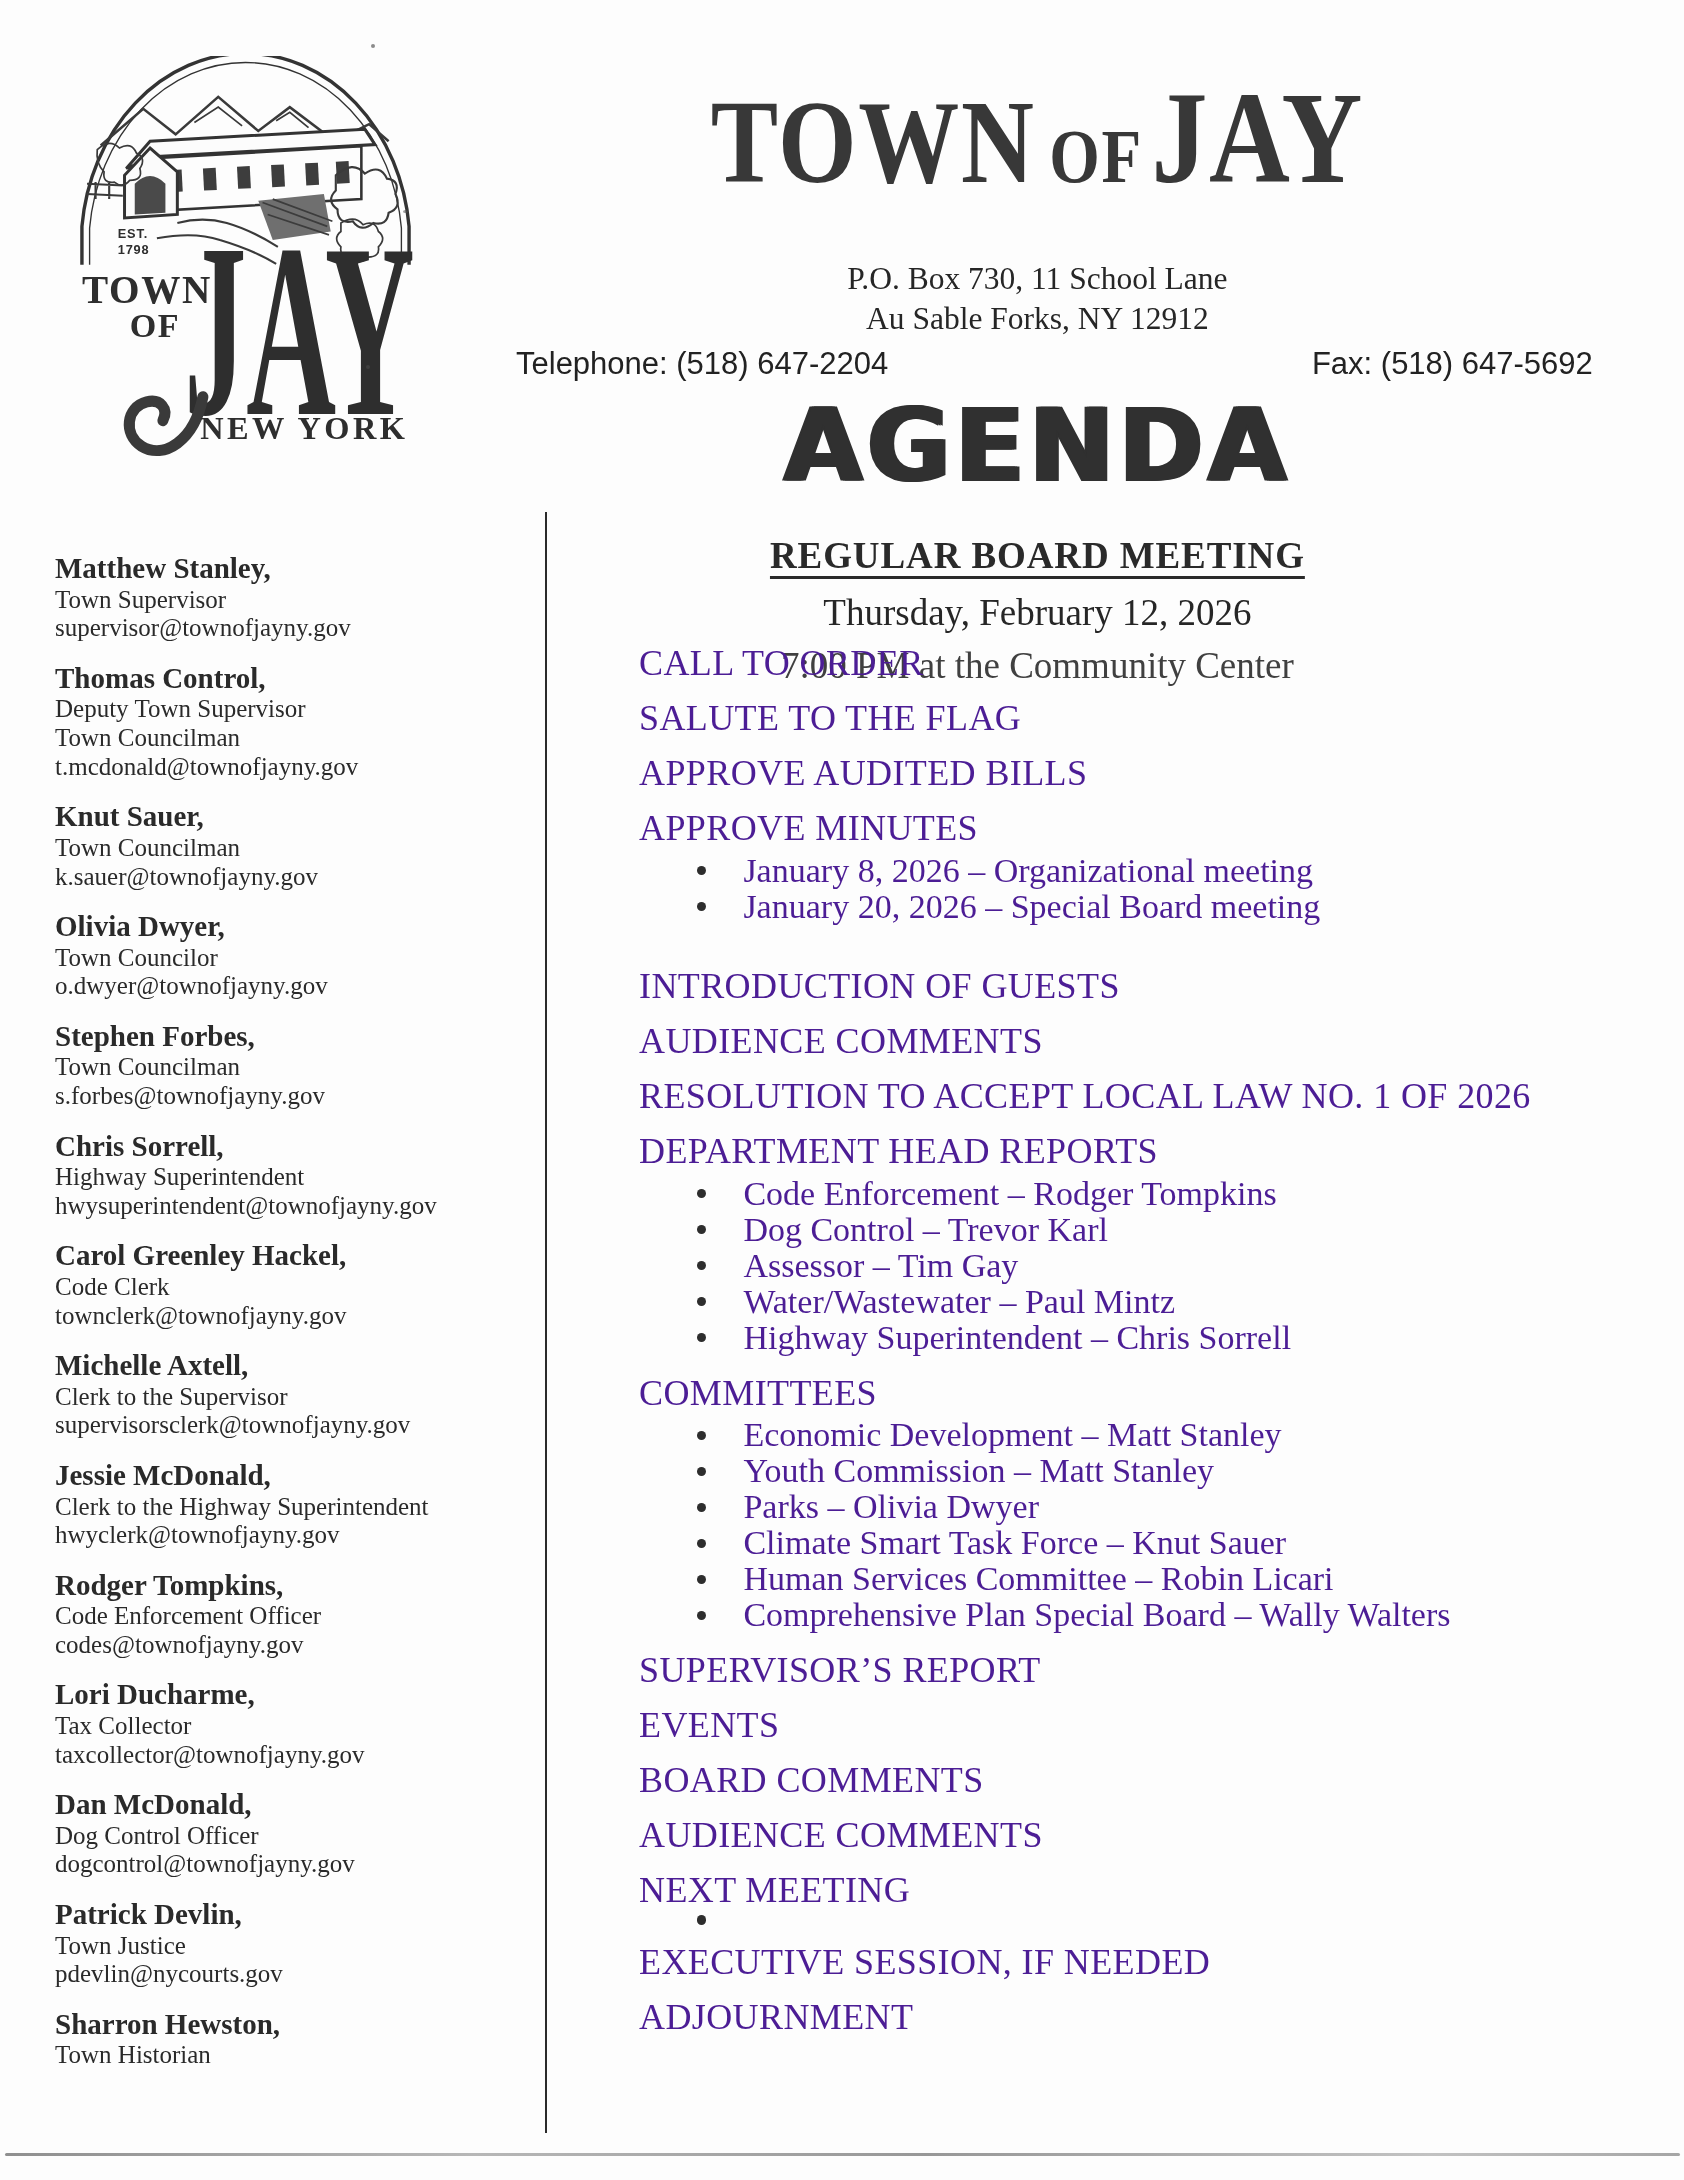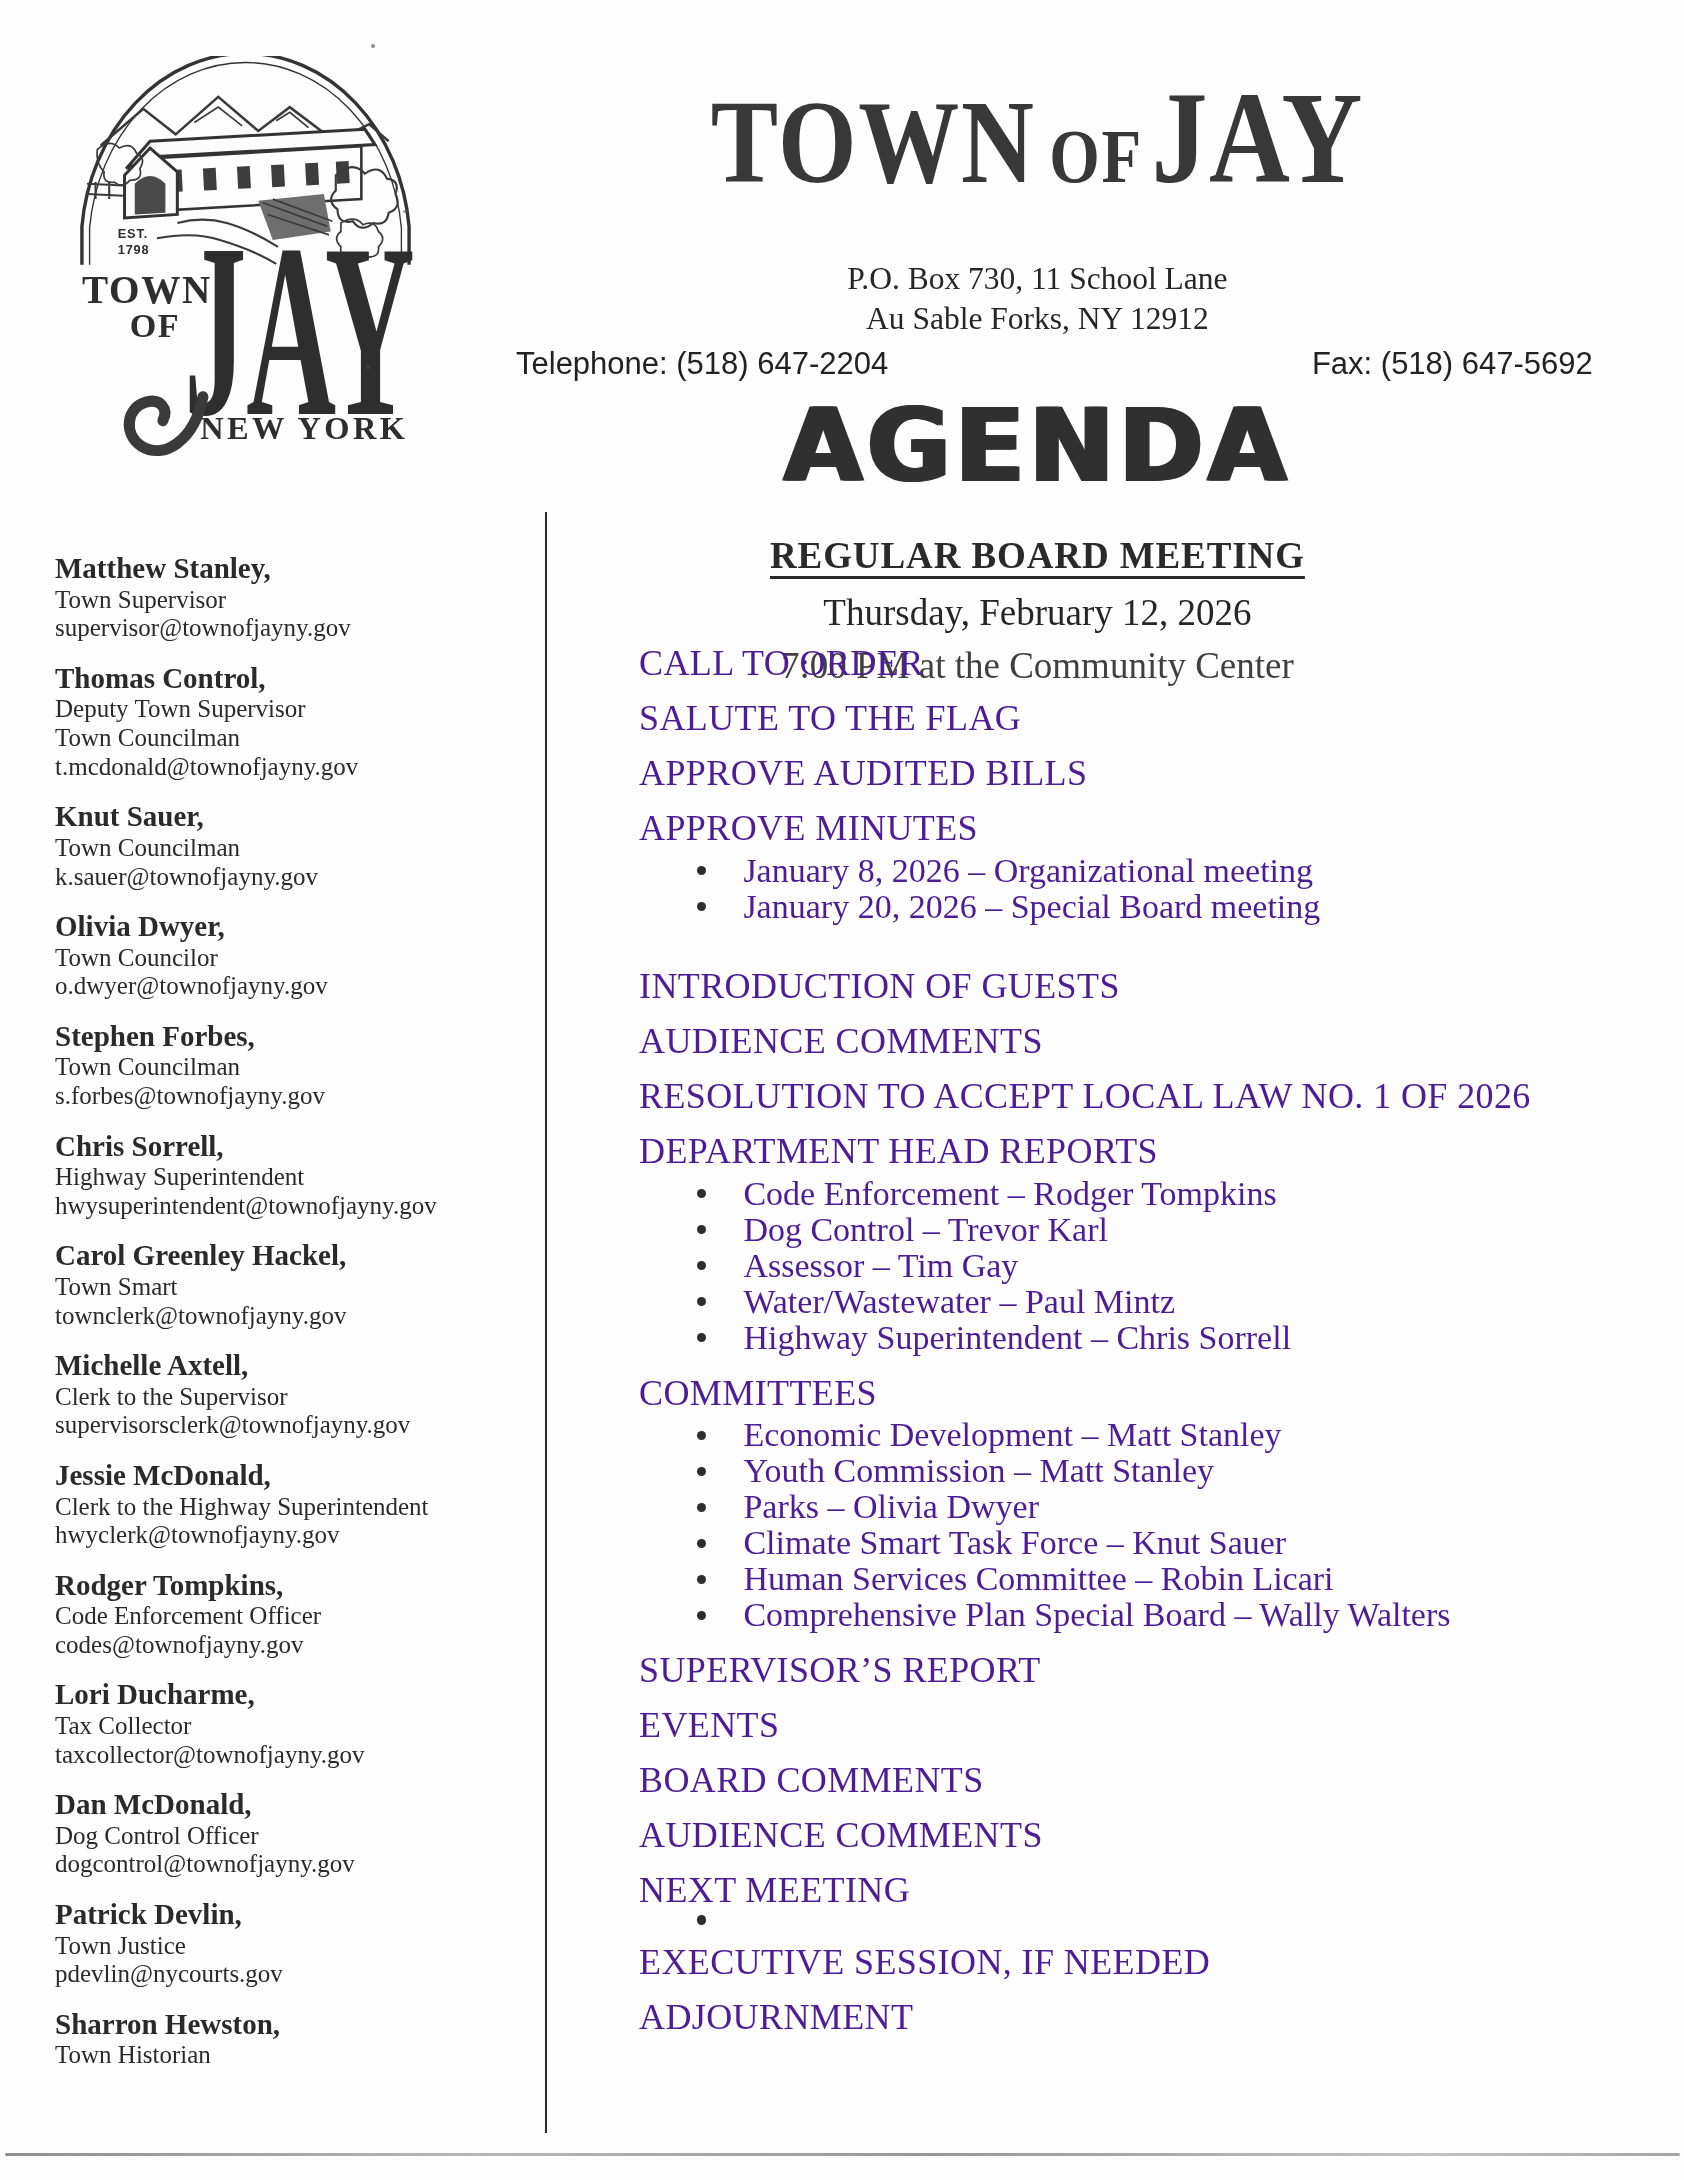--- a/index.html
+++ b/index.html
@@ -159,21 +159,21 @@
     </div>
 
     <div class="off">
       <div class="nm">Chris Sorrell,</div>
       <div class="rl">Highway Superintendent</div>
       <div class="em">hwysuperintendent@townofjayny.gov</div>
     </div>
 
     <div class="off">
       <div class="nm">Carol Greenley Hackel,</div>
-      <div class="rl">Town Smart</div>
+      <div class="rl">Code Clerk</div>
       <div class="em">townclerk@townofjayny.gov</div>
     </div>
 
     <div class="off">
       <div class="nm">Michelle Axtell,</div>
       <div class="rl">Clerk to the Supervisor</div>
       <div class="em">supervisorsclerk@townofjayny.gov</div>
     </div>
 
     <div class="off">

